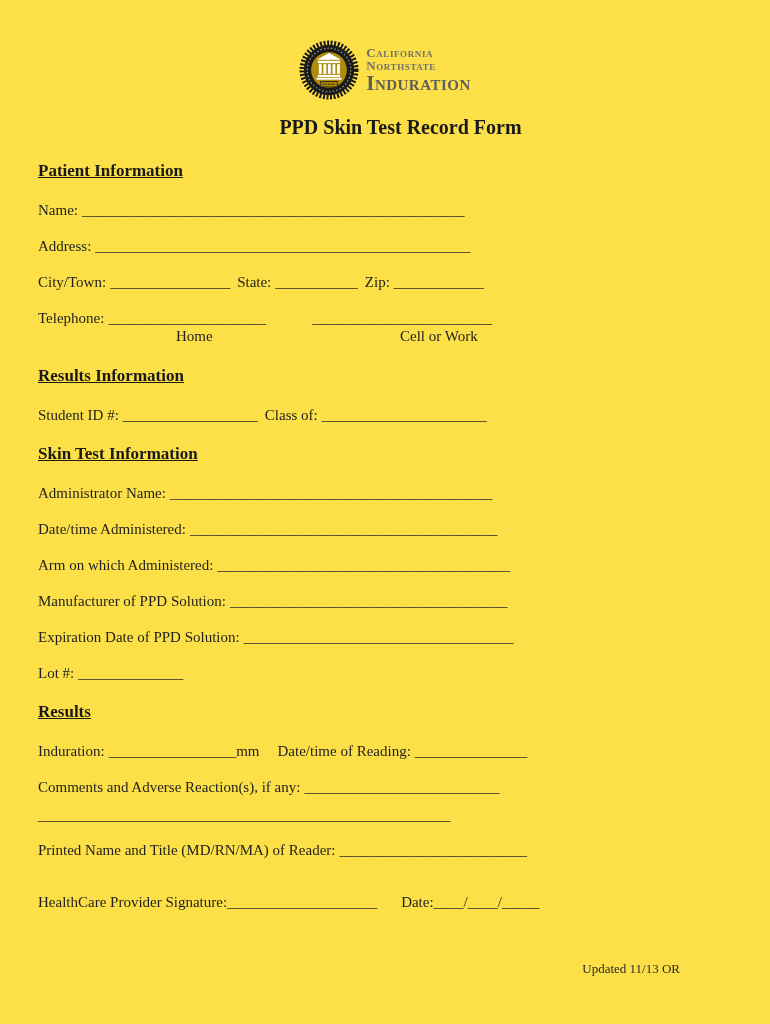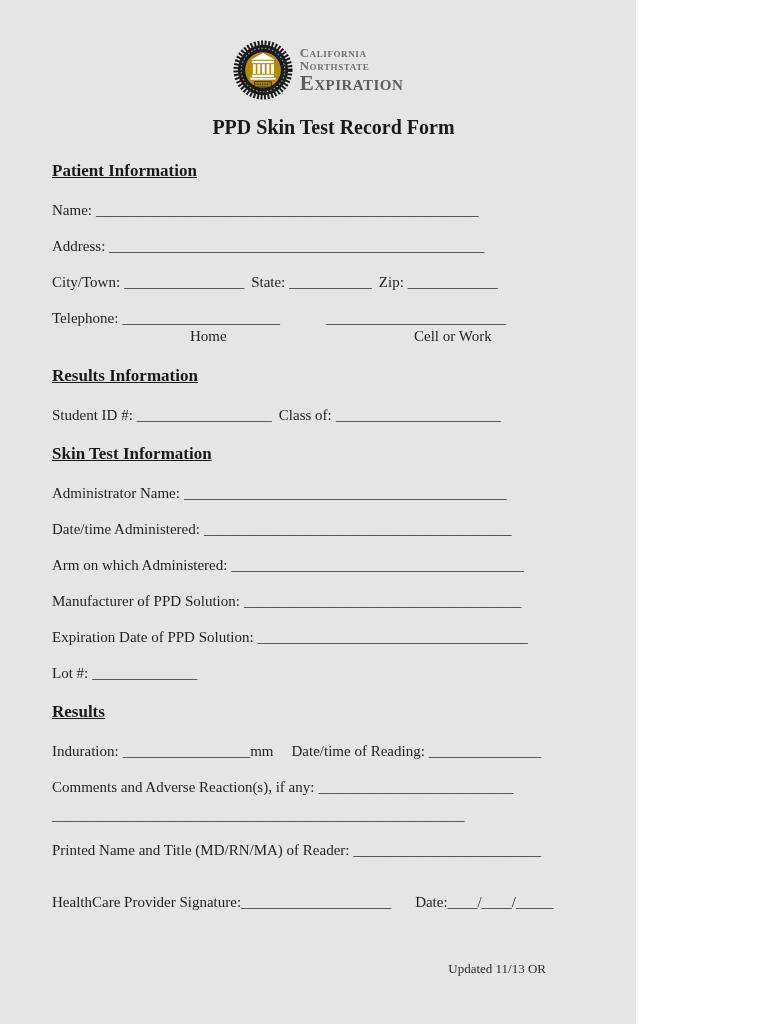--- a/index.html
+++ b/index.html
@@ -1,20 +1,20 @@
 <!DOCTYPE html>
 <html><head>
 <meta charset="utf-8">
 <style>
   * { margin:0; padding:0; box-sizing:border-box; }
   html,body { background:#ffffff; }
   .page {
     position:relative;
-    width:636px; height:1024px;
-    background:#e5e5e5;
+    width:770px; height:1024px;
+    background:#fde047;
     font-family:"Liberation Serif","DejaVu Serif",serif;
     color:#1f1f1f;
     overflow:hidden;
   }
   .logo-row {
     padding-top:40px;
     display:flex; justify-content:center; align-items:center; gap:7px;
   }
   .wordmark { line-height:1; }
   .wm-small {
@@ -27,21 +27,21 @@
     font-size:21px; letter-spacing:0.5px;
     color:#5e5e5e; font-weight:600; line-height:21px; margin-top:1px;
   }
   .doc-title {
     margin-top:14px;
     text-align:center;
     font-size:20px; font-weight:700; line-height:26px;
     color:#191919;
     padding-left:31px;
   }
-  .content { padding:0 52px; }
+  .content { padding:0 38px; }
   h2 {
     font-size:17px; font-weight:700; line-height:21px;
     text-decoration:underline;
     color:#191919;
     margin-top:18px;
   }
   h2.first { margin-top:20px; }
   .line {
     font-size:15px; line-height:19px;
     white-space:nowrap;
@@ -84,21 +84,21 @@
       <rect x="34.6" y="25" width="3" height="10" fill="#ffffff"></rect>
       <rect x="39.3" y="25" width="3" height="10" fill="#ffffff"></rect>
       <rect x="19.5" y="36" width="23" height="2.2" fill="#ffffff"></rect>
       <rect x="18" y="39" width="26" height="2" fill="#ffffff"></rect>
       <rect x="22.5" y="43" width="17" height="5.5" fill="#AE8B0B" stroke="#1b1b1b" stroke-width="0.9"></rect>
       <line x1="24.5" y1="45.7" x2="37.5" y2="45.7" stroke="#3a3000" stroke-width="1.4" stroke-dasharray="1 0.8"></line>
     </svg>
     <div class="wordmark">
       <div class="wm-small">California</div>
       <div class="wm-small">Northstate</div>
-      <div class="wm-large">Expiration</div>
+      <div class="wm-large">Induration</div>
     </div>
   </div>
 
   <h1 class="doc-title">PPD Skin Test Record Form</h1>
 
   <div class="content">
 
     <h2 class="first">Patient Information</h2>
 
     <p class="line after-h2"><span>Name:</span><span class="blank">___________________________________________________</span></p>

